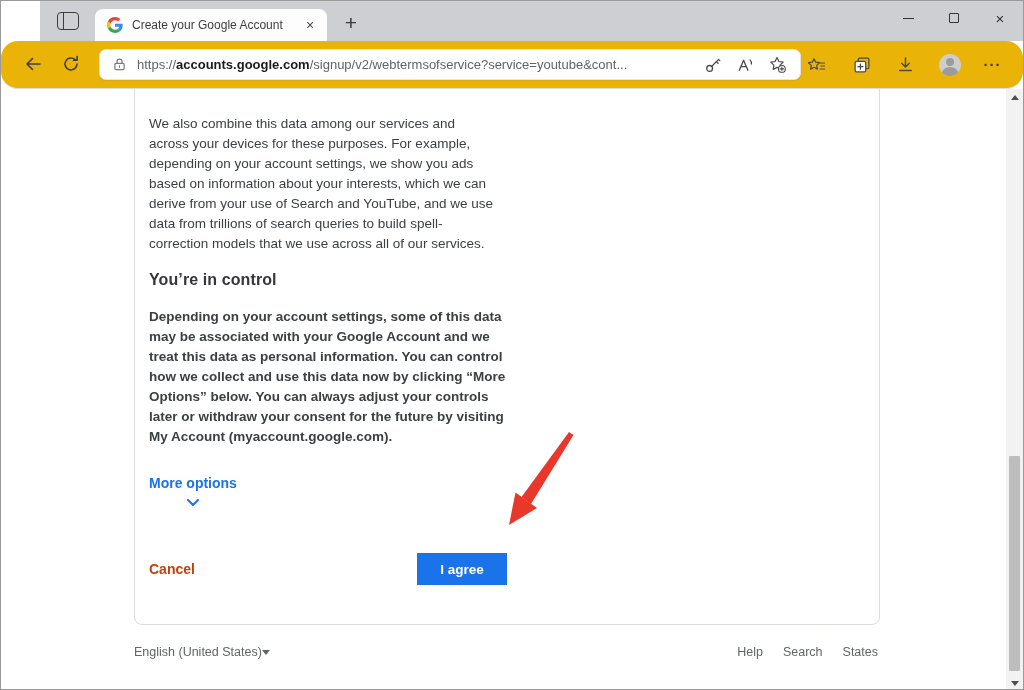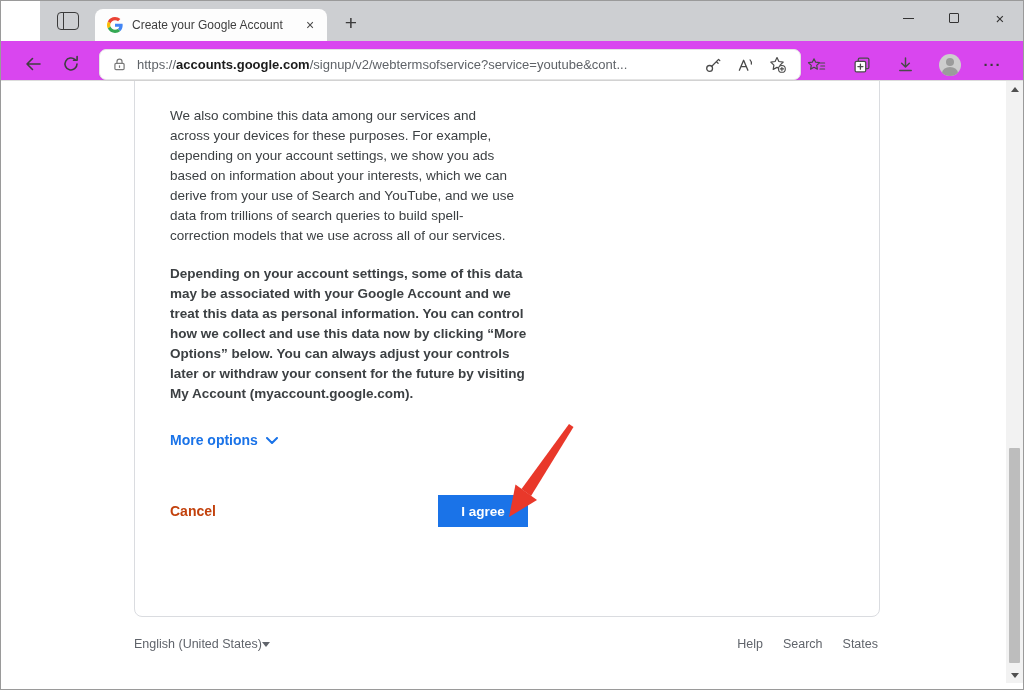--- a/index.html
+++ b/index.html
@@ -15,21 +15,21 @@
   .tab-title { flex:1; font-size:12px; color:#3e3e3e; margin-left:9px; white-space:nowrap; overflow:hidden; }
   .tab-close { width:18px; height:18px; border:none; background:transparent; font-size:14px; color:#4a4a4a; line-height:18px; text-align:center; cursor:pointer; border-radius:4px; }
   .newtab-btn { position:absolute; left:296px; top:8px; width:30px; height:28px; border:none; background:transparent; font-size:21px; font-weight:300; color:#3b3b3b; cursor:pointer; }
   .win-controls { position:absolute; right:0; top:0; height:34px; display:flex; }
   .win-btn { width:46px; height:34px; border:none; background:transparent; display:flex; align-items:center; justify-content:center; cursor:pointer; color:#333; }
   .glyph-min { display:block; width:11px; height:0; border-top:1.4px solid #333; }
   .glyph-max { display:block; width:10px; height:10px; border:1.4px solid #333; border-radius:1px; }
   .glyph-close { font-size:15px; line-height:15px; }
 
   
-  .toolbar { position:relative; height:40px; background:#d946ef; border-bottom:1px solid #dcdcdc; }
+  .toolbar { position:relative; height:48px; background:#eab308; border-bottom:1px solid #dcdcdc;border-radius:17px; }
   .nav-btn { position:absolute; top:52px; width:28px; height:28px; border:none; background:transparent; cursor:pointer; display:flex; align-items:center; justify-content:center; }
   .nav-btn { top:9px; }
   .btn-back { left:18px; }
   .btn-refresh { left:56px; }
   .addressbar { position:absolute; left:98px; top:8px; width:702px; height:31px; background:#fff; border:1px solid #e4e4e4; border-radius:7px; box-shadow:0 1px 2px rgba(0,0,0,.06); display:flex; align-items:center; padding:0 10px 0 12px; }
   .addr-url { flex:1; font-size:13px; color:#5f6368; margin-left:10px; white-space:nowrap; overflow:hidden; }
   .addr-url .domain { color:#1b1b1b; font-weight:700; }
   .addr-icon { width:26px; height:26px; border:none; background:transparent; cursor:pointer; display:flex; align-items:center; justify-content:center; margin-left:6px; }
   .tb-icon { position:absolute; top:10px; width:27px; height:27px; border:none; background:transparent; cursor:pointer; display:flex; align-items:center; justify-content:center; }
   .i-favorites { left:802px; }
@@ -37,25 +37,25 @@
   .i-download { left:891px; }
   .i-avatar { left:935px; }
   .i-dots { left:978px; font-size:15px; letter-spacing:1px; color:#3b3b3b; font-weight:700; }
   .avatar-circle { width:22px; height:22px; border-radius:50%; background:#cdcdcd; position:relative; overflow:hidden; }
   .avatar-circle .head { position:absolute; left:7px; top:4px; width:8px; height:8px; border-radius:50%; background:#9b9b9b; }
   .avatar-circle .body { position:absolute; left:3px; top:13px; width:16px; height:12px; border-radius:50%; background:#9b9b9b; }
 
   
   .content { position:relative; height:602px; background:#fff; overflow:hidden; }
   .card { position:absolute; left:133px; top:-12px; width:746px; height:548px; border:1px solid #dadce0; border-radius:8px; background:#fff; }
-  .card-inner { margin:36px 0 0 35px; width:358px; }
+  .card-inner { margin:36px 0 0 14px; width:358px; }
   .para { font-size:13.5px; line-height:20px; color:#3c4043; white-space:pre-line; }
   .section-heading { margin-top:17px; font-size:16px; font-weight:700; color:#35363a; letter-spacing:.1px; }
   .para2 { margin-top:18px;font-weight:bold; }
-  .more-options { margin-top:28px; display:flex; align-items:center; gap:8px; color:#1a73e8; font-size:14px; font-weight:700; cursor:pointer; width:max-content; }
+  .more-options { margin-top:28px; display:flex; align-items:center; gap:8px; color:#1a73e8; font-size:14px; font-weight:700; cursor:pointer; width:max-content;flex-direction:column; }
   .actions-row { margin-top:47px; display:flex; align-items:center; justify-content:space-between; width:358px; }
   .cancel-link { font-size:14px; font-weight:700; color:#c2410c; background:none; border:none; cursor:pointer; }
   .agree-btn { width:90px; height:32px; background:#1a73e8; color:#fff; font-size:13.5px; font-weight:700; border:none; border-radius:0; cursor:pointer; font-family:inherit; }
 
   .page-footer { position:absolute; left:133px; top:556px; width:746px; display:flex; align-items:center; justify-content:space-between; }
   .lang-select { display:flex; align-items:center; gap:0; font-size:12.5px; color:#60646b; cursor:pointer; background:none; border:none; font-family:inherit; }
   .caret-down { width:0; height:0; border-left:4px solid transparent; border-right:4px solid transparent; border-top:5px solid #60646b; display:inline-block; }
   .footer-links { display:flex; gap:20px; margin-right:2px; }
   .footer-link { font-size:12.5px; color:#60646b; text-decoration:none; cursor:pointer; }
 
@@ -179,20 +179,21 @@
 
     <div class="card">
       <div class="card-inner">
         <p class="para">We also combine this data among our services and
 across your devices for these purposes. For example,
 depending on your account settings, we show you ads
 based on information about your interests, which we can
 derive from your use of Search and YouTube, and we use
 data from trillions of search queries to build spell-
 correction models that we use across all of our services.</p>
+        <h2 class="section-heading">You’re in control</h2>
         <p class="para para2">Depending on your account settings, some of this data
 may be associated with your Google Account and we
 treat this data as personal information. You can control
 how we collect and use this data now by clicking “More
 Options” below. You can always adjust your controls
 later or withdraw your consent for the future by visiting
 My Account (myaccount.google.com).</p>
 
         <div class="more-options">
           <span>More options</span>

